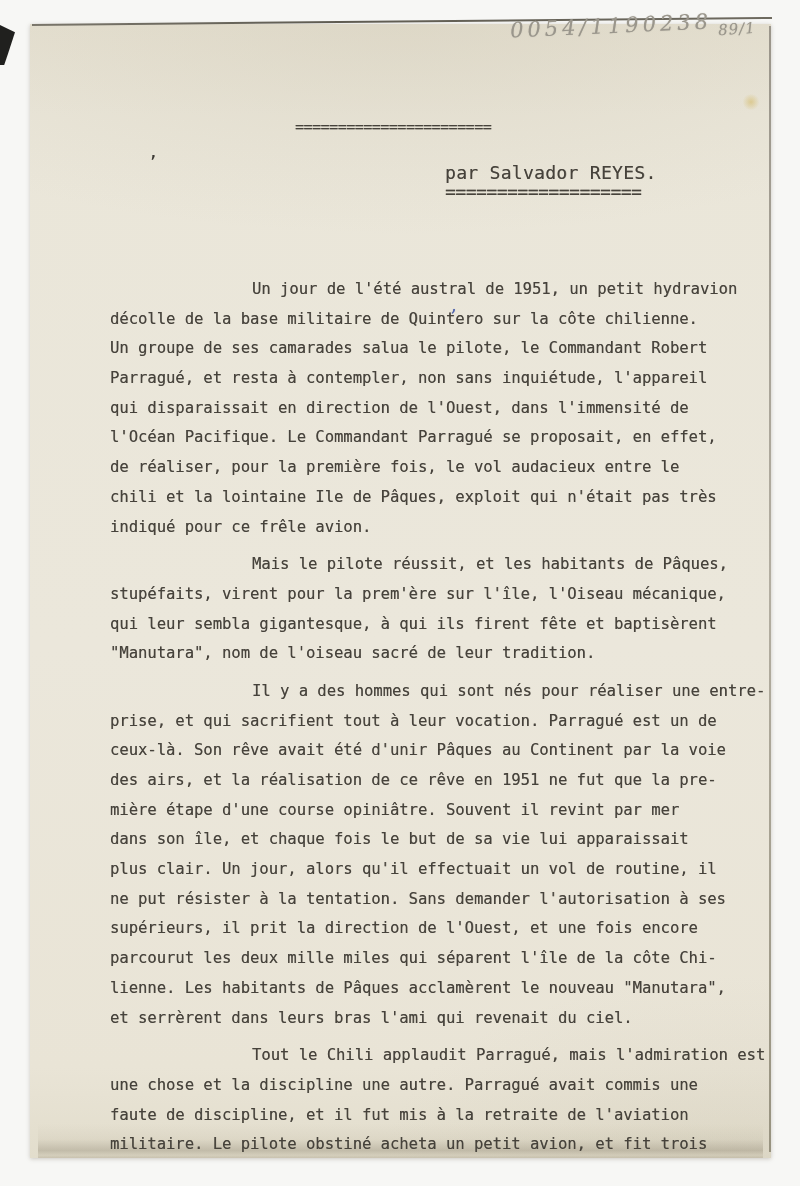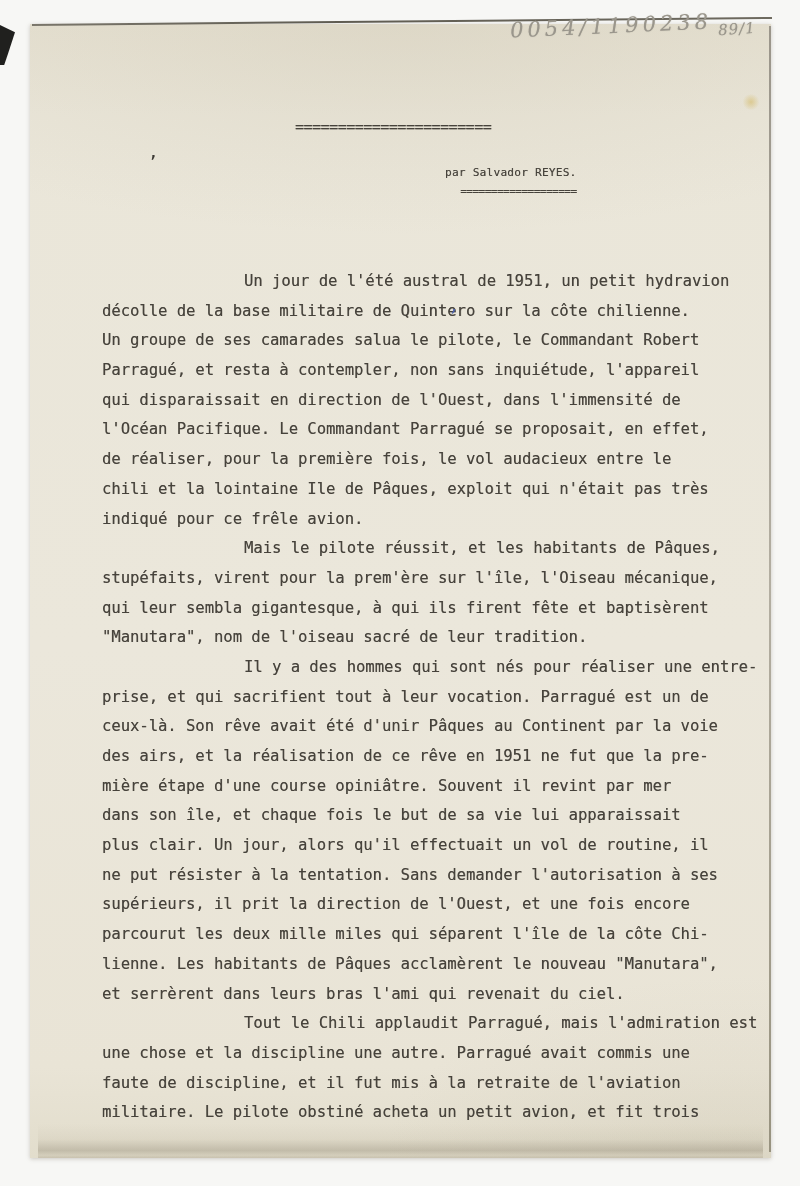--- a/index.html
+++ b/index.html
@@ -58,29 +58,29 @@
     position:absolute;left:688px;top:-4px;
     font-size:15px;letter-spacing:1px;
     transform:rotate(-4deg);
   }
   
   .type{
     color:#46423b;
     text-shadow:0.3px 0.3px 0.4px rgba(70,66,58,0.55);
   }
   .title-block{position:absolute;left:265px;top:94px;font-size:15px;line-height:20px;letter-spacing:0.4px;}
-  .byline-block{position:absolute;left:415px;top:139px;font-size:11px;line-height:20px;letter-spacing:0.3px;text-align:right;}
+  .byline-block{position:absolute;left:415px;top:139px;font-size:18px;line-height:20px;letter-spacing:0.3px;}
   .underline-row{margin-top:-1px;letter-spacing:-0.5px;}
   .stray-mark{position:absolute;left:118px;top:128px;font-size:16px;color:#3c3a35;}
   .doc-body{
     position:absolute;left:72px;top:243px;width:630px;
     font-size:15.5px;line-height:29.7px;
     white-space:pre;
   }
-  .para{margin:0;}
+  .para{margin:8px;}
   .line{height:29.7px;}
   .line.indent{padding-left:142px;}
   .blue-comma{
     position:absolute;left:421px;top:270px;
     font-size:18px;color:#4d62ac;
     font-family:"DejaVu Serif", serif;
     text-shadow:0 0 1px rgba(77,98,172,0.5);
   }
 </style>
 </head>

